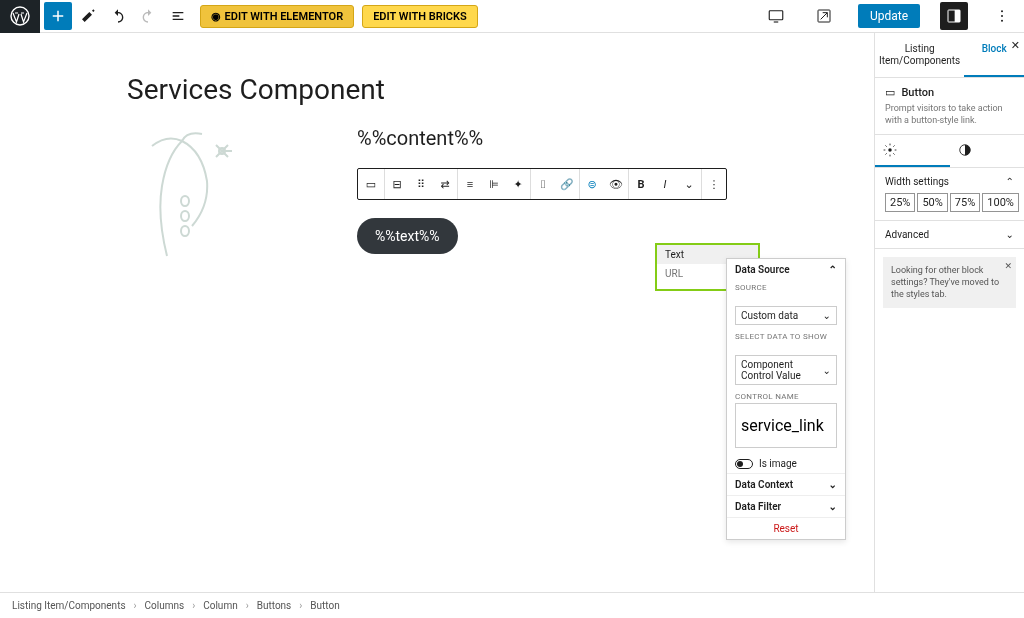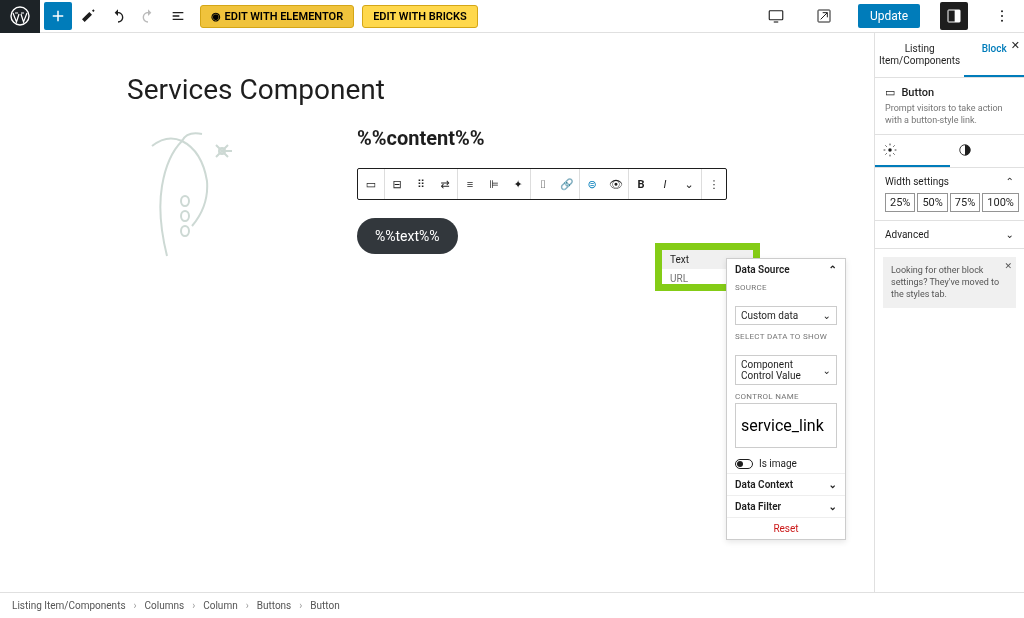--- a/index.html
+++ b/index.html
@@ -16,28 +16,28 @@
 .update-btn{background:#007cba;color:#fff;padding:5px 12px;font-size:12px;border:none;border-radius:2px;cursor:pointer}
 .sidebar-toggle{width:28px;height:28px;background:#1e1e1e;color:#fff;display:flex;align-items:center;justify-content:center;cursor:pointer;border-radius:2px}
 .main{display:flex;height:calc(618px - 33px - 26px)}
 .canvas{flex:1;position:relative;overflow:auto;padding:40px 0 0 0}
 .content{max-width:660px;margin:0 auto;padding:0 20px}
 .title{font-size:28px;font-weight:400;margin-bottom:20px}
 .cols{display:flex;gap:20px}
 .col-img{flex:0 0 210px}
 .spa-svg{width:130px;height:140px;opacity:.7}
 .col-main{flex:1}
-.h2{font-size:20px;font-weight:700;margin-bottom:18px}
+.h2{font-size:20px;font-weight:400;margin-bottom:18px}
 .block-toolbar{display:flex;margin-bottom:18px;border:1px solid #1e1e1e;border-radius:2px;background:#fff;width:fit-content}
 .bt-grp{display:flex;border-right:1px solid #ddd}
 .bt-btn{width:24px;height:30px;display:flex;align-items:center;justify-content:center;cursor:pointer;font-size:11px}
 .bt-btn.active{color:#007cba}
 .bt-btn.wide{width:26px}
 .pill{background:#32373c;color:#fff;padding:10px 18px;border-radius:20px;display:inline-block;font-size:14px}
-.link-input{position:absolute;left:655px;top:210px;width:105px;height:48px;border:7px solid #84cc16;background:#fff;display:flex;flex-direction:column;font-size:10px}
+.link-input{position:absolute;left:655px;top:210px;width:105px;height:48px;border:2px solid #84cc16;background:#fff;display:flex;flex-direction:column;font-size:10px}
 .link-input div{padding:4px 8px;color:#757575}
 .link-input .active{background:#f0f0f0;color:#1e1e1e}
 .popover{position:absolute;left:726px;top:225px;width:120px;border:1px solid #ccc;background:#fff;box-shadow:0 2px 6px rgba(0,0,0,.1);font-size:10px}
 .pop-hdr{display:flex;justify-content:space-between;align-items:center;font-weight:600;font-size:10px;padding:5px 8px}
 .pop-lbl{font-size:8px;text-transform:uppercase;color:#757575;padding:3px 8px 2px;letter-spacing:.3px}
 .pop-sel{margin:12px 8px 4px;border:1px solid #ccc;padding:3px 5px;font-size:10px;display:flex;justify-content:space-between;align-items:center;cursor:pointer}
 .pop-inp{margin:0 8px 6px;border:1px solid #ccc;padding:12px 5px;font-size:16px;width:calc(100% - 16px)}
 .pop-tog{display:flex;align-items:center;gap:6px;padding:4px 8px;font-size:10px}
 .tog-sw{width:18px;height:10px;border-radius:5px;border:1px solid #1e1e1e;position:relative;background:#fff}
 .tog-sw::after{content:'';position:absolute;left:1px;top:1px;width:6px;height:6px;border-radius:50%;background:#1e1e1e}

